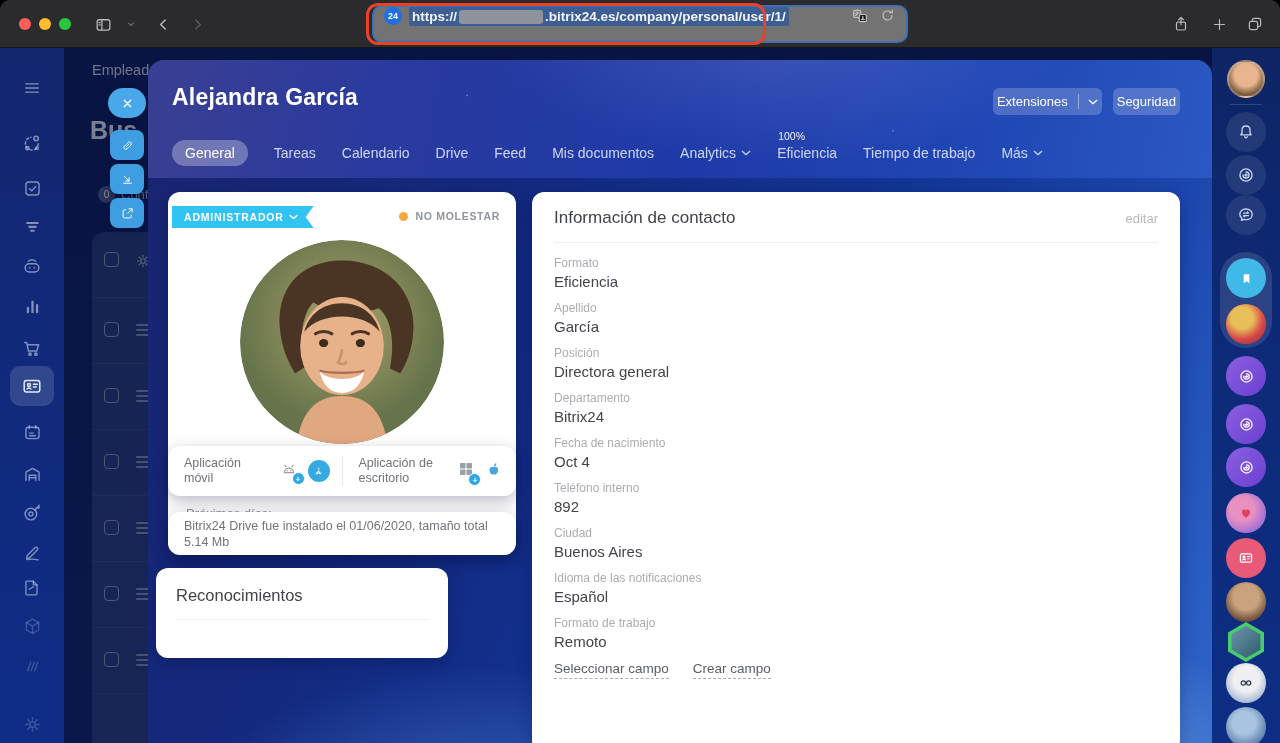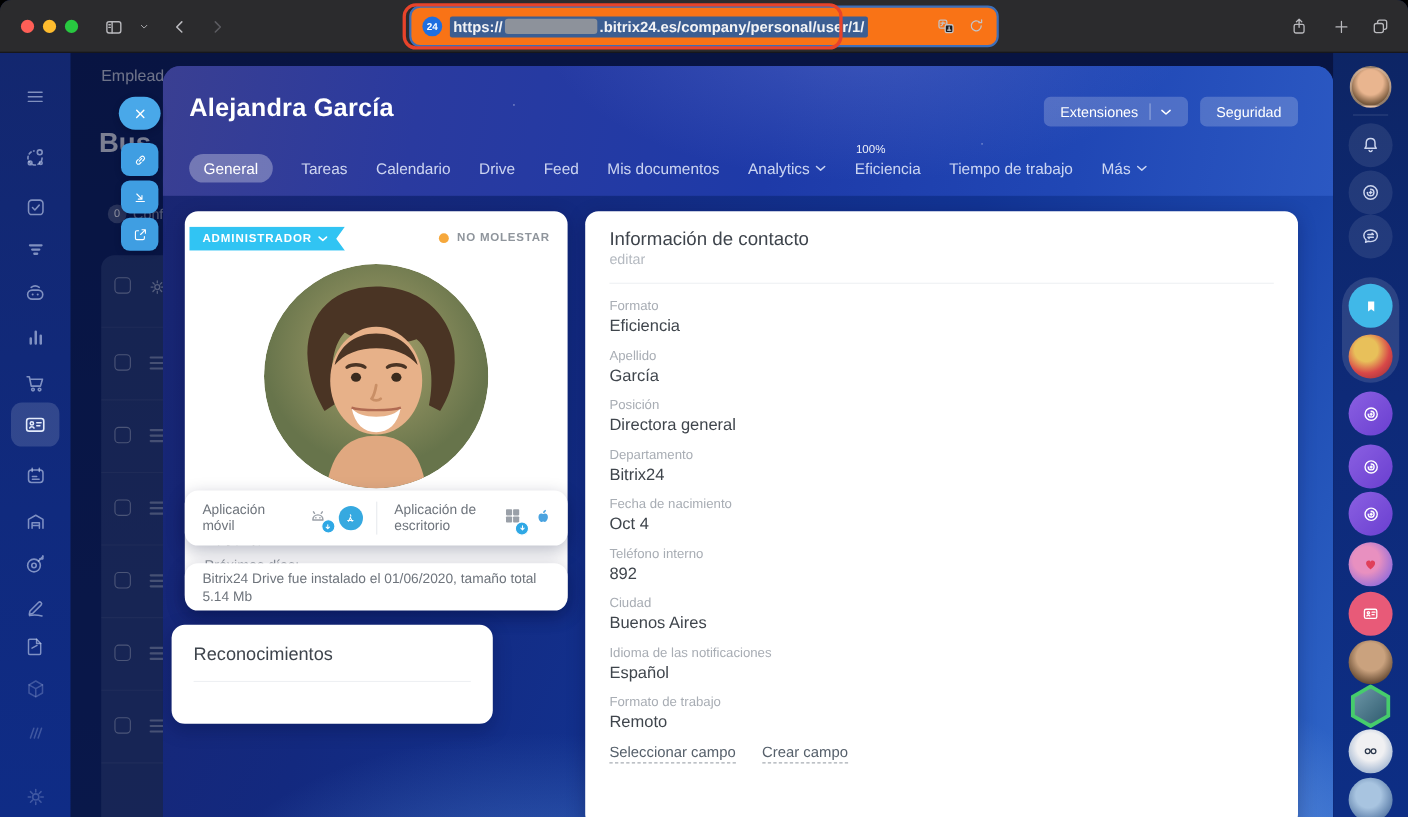--- a/index.html
+++ b/index.html
@@ -5,21 +5,21 @@
   * { margin:0; padding:0; box-sizing:border-box; }
   html,body { background:#000; font-family:"Liberation Sans", sans-serif; }
   .window { position:relative; width:1280px; height:743px; overflow:hidden; border-radius:10px 10px 0 0; background:#0c1d58; }
 
   
   .chrome { position:absolute; top:0; left:0; right:0; height:48px; background:#2b2b2d; border-bottom:1px solid #151517; z-index:50; }
   .tl { position:absolute; top:18px; width:12px; height:12px; border-radius:50%; }
   .tl.red{ left:19px; background:#ff5f57; } .tl.yel{ left:39px; background:#febc2e; } .tl.grn{ left:59px; background:#28c840; }
   .cbtn { position:absolute; top:12px; width:26px; height:24px; color:#b9b9bd; display:flex; align-items:center; justify-content:center; }
   .cbtn.dim { color:#5b5b60; }
-  .urlbar { position:absolute; left:372px; top:5px; width:536px; height:38px; background:#f97316; border:2.5px solid #3e6fb8; border-radius:10px; display:flex; align-items:center; padding:0 10px; }
+  .urlbar { position:absolute; left:372px; top:5px; width:536px; height:38px; background:#737373; border:2.5px solid #3e6fb8; border-radius:10px; display:flex; align-items:flex-start; padding:0 10px; }
   .fav { width:18px; height:18px; border-radius:50%; background:#1f6fe0; color:#fff; font-size:9px; font-weight:bold; display:flex; align-items:center; justify-content:center; flex:0 0 auto; margin-right:7px; }
   .urltext { background:#3c5e92; border-radius:2px; padding:2px 3px; color:#f2f3f5; font-size:13.5px; font-weight:600; white-space:nowrap; display:flex; align-items:center; }
   .blurbox { display:inline-block; width:84px; height:14px; background:#8d929b; border-radius:3px; margin:0 2px; }
   .urlicons { margin-left:auto; display:flex; gap:10px; color:#c3c3c7; }
   .redbox { position:absolute; left:366px; top:3px; width:400px; height:42px; border:3.5px solid #e8432a; border-radius:12px; pointer-events:none; z-index:60; }
 
   
   .app { position:absolute; top:48px; left:0; right:0; bottom:0; }
 
   .left-rail { position:absolute; left:0; top:0; bottom:0; width:64px; background:linear-gradient(180deg,#13276f,#102a7e 60%,#0f2c86); z-index:5; }
@@ -58,21 +58,21 @@
   }
   .p-header { position:absolute; left:0; right:0; top:0; height:118px;
     background:
       radial-gradient(2px 2px at 30% 30%, rgba(255,255,255,.5), transparent 60%),
       radial-gradient(2px 2px at 70% 60%, rgba(255,255,255,.45), transparent 60%),
       radial-gradient(420px 200px at 60% -30%, rgba(110,125,210,.4), transparent 70%),
       linear-gradient(100deg,#3a3f92 0%,#2a3a9f 22%,#1e3aa8 52%,#2047b5 78%,#2b58c2 100%);
   }
   .p-title { position:absolute; left:24px; top:24px; font-size:23px; font-weight:600; color:#fff; letter-spacing:.2px; }
   .hdr-btns { position:absolute; right:32px; top:28px; display:flex; gap:11px; }
-  .hbtn { height:27px; background:rgba(255,255,255,.2); border-radius:6px; color:#fff; font-size:13px; display:flex; align-items:center; padding:0 15px; }
+  .hbtn { height:27px; background:rgba(255,255,255,.2); border-radius:6px; color:#fff; font-size:13px; display:flex; align-items:center; padding:0 4px; }
   .hbtn .hsep { width:1px; height:15px; background:rgba(255,255,255,.4); margin:0 9px 0 10px; }
   .tabbar { position:absolute; left:24px; bottom:12px; display:flex; align-items:center; gap:26px; }
   .tab { position:relative; font-size:14px; color:rgba(226,233,252,.88); display:flex; align-items:center; gap:5px; white-space:nowrap; }
   .tab.active { background:rgba(255,255,255,.3); border-radius:15px; padding:5px 13px; color:#fff; }
   .tab-top { position:absolute; top:-15px; left:1px; font-size:10.5px; color:rgba(255,255,255,.92); }
   .chev { width:10px; height:6px; }
 
   
   .card { position:absolute; background:#fff; border-radius:12px; box-shadow:0 5px 16px rgba(4,12,50,.28); }
   .profile-card { left:20px; top:132px; width:348px; height:361px; }
@@ -92,21 +92,21 @@
   .badge-dl { position:absolute; right:-6px; bottom:-4px; width:13px; height:13px; border-radius:50%; background:#2fa8e5; border:1.5px solid #fff; display:flex; align-items:center; justify-content:center; }
   .rel { position:relative; }
 
   .drive-card { left:20px; top:452px; width:348px; height:43px; padding:6px 16px; display:flex; align-items:center; }
   .drive-text { font-size:12.5px; color:#6e747c; line-height:16px; }
 
   .recon-card { left:8px; top:508px; width:292px; height:90px; padding:18px 20px 0; }
   .recon-title { font-size:16.5px; color:#3e444c; padding-bottom:14px; border-bottom:1px solid #eef0f3; }
 
   .contact-card { left:384px; top:132px; width:648px; height:560px; padding:16px 22px; }
-  .cc-head { display:flex; align-items:baseline; justify-content:space-between; padding-bottom:14px; border-bottom:1px solid #eef0f3;flex-direction:column; }
+  .cc-head { display:flex; align-items:baseline; justify-content:space-between; padding-bottom:14px; border-bottom:1px solid #eef0f3; }
   .cc-title { font-size:17px; color:#3e444c; }
   .cc-edit { font-size:13px; color:#b4b9c0; }
   .cc-fields { padding-top:13px; }
   .field { margin-bottom:11px; }
   .f-label { font-size:12px; color:#a8adb4; margin-bottom:3px; }
   .f-value { font-size:15px; color:#3f454c; }
   .cc-links { display:flex; gap:24px; margin-top:5px; }
   .dashed-link { font-size:13.5px; color:#56606b; border-bottom:1px dashed #a8adb4; padding-bottom:2px; }
 
   

